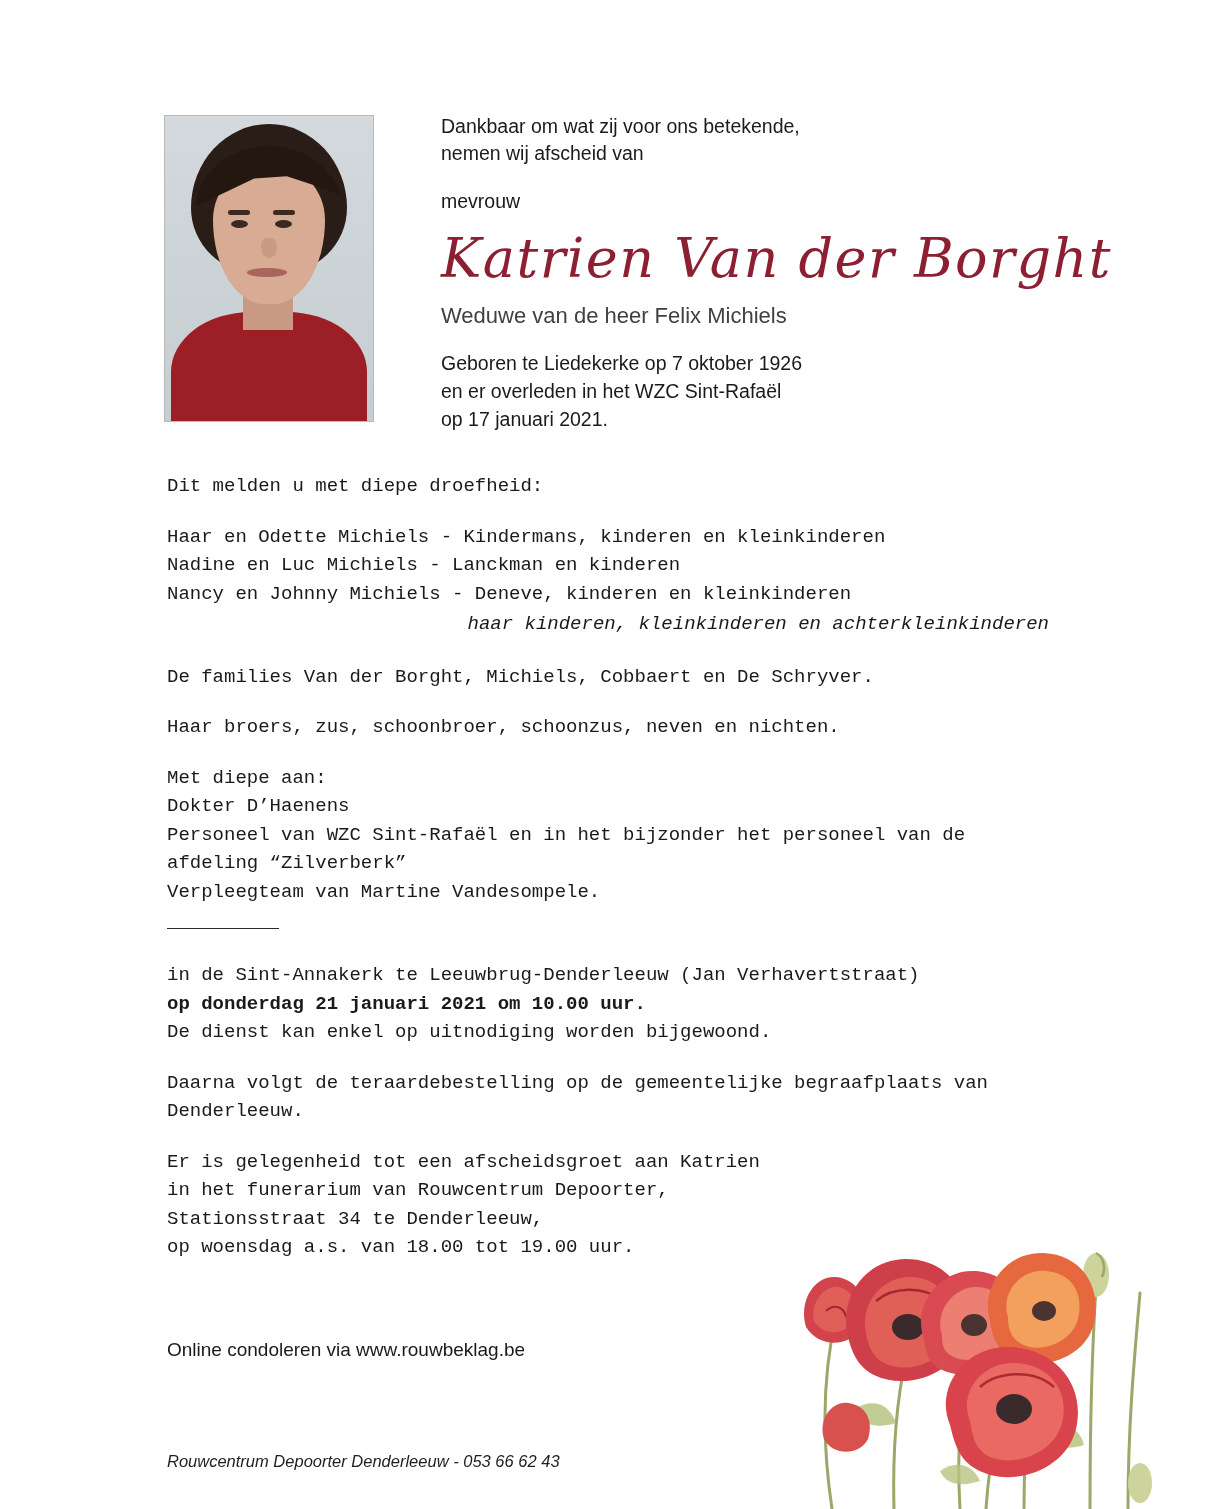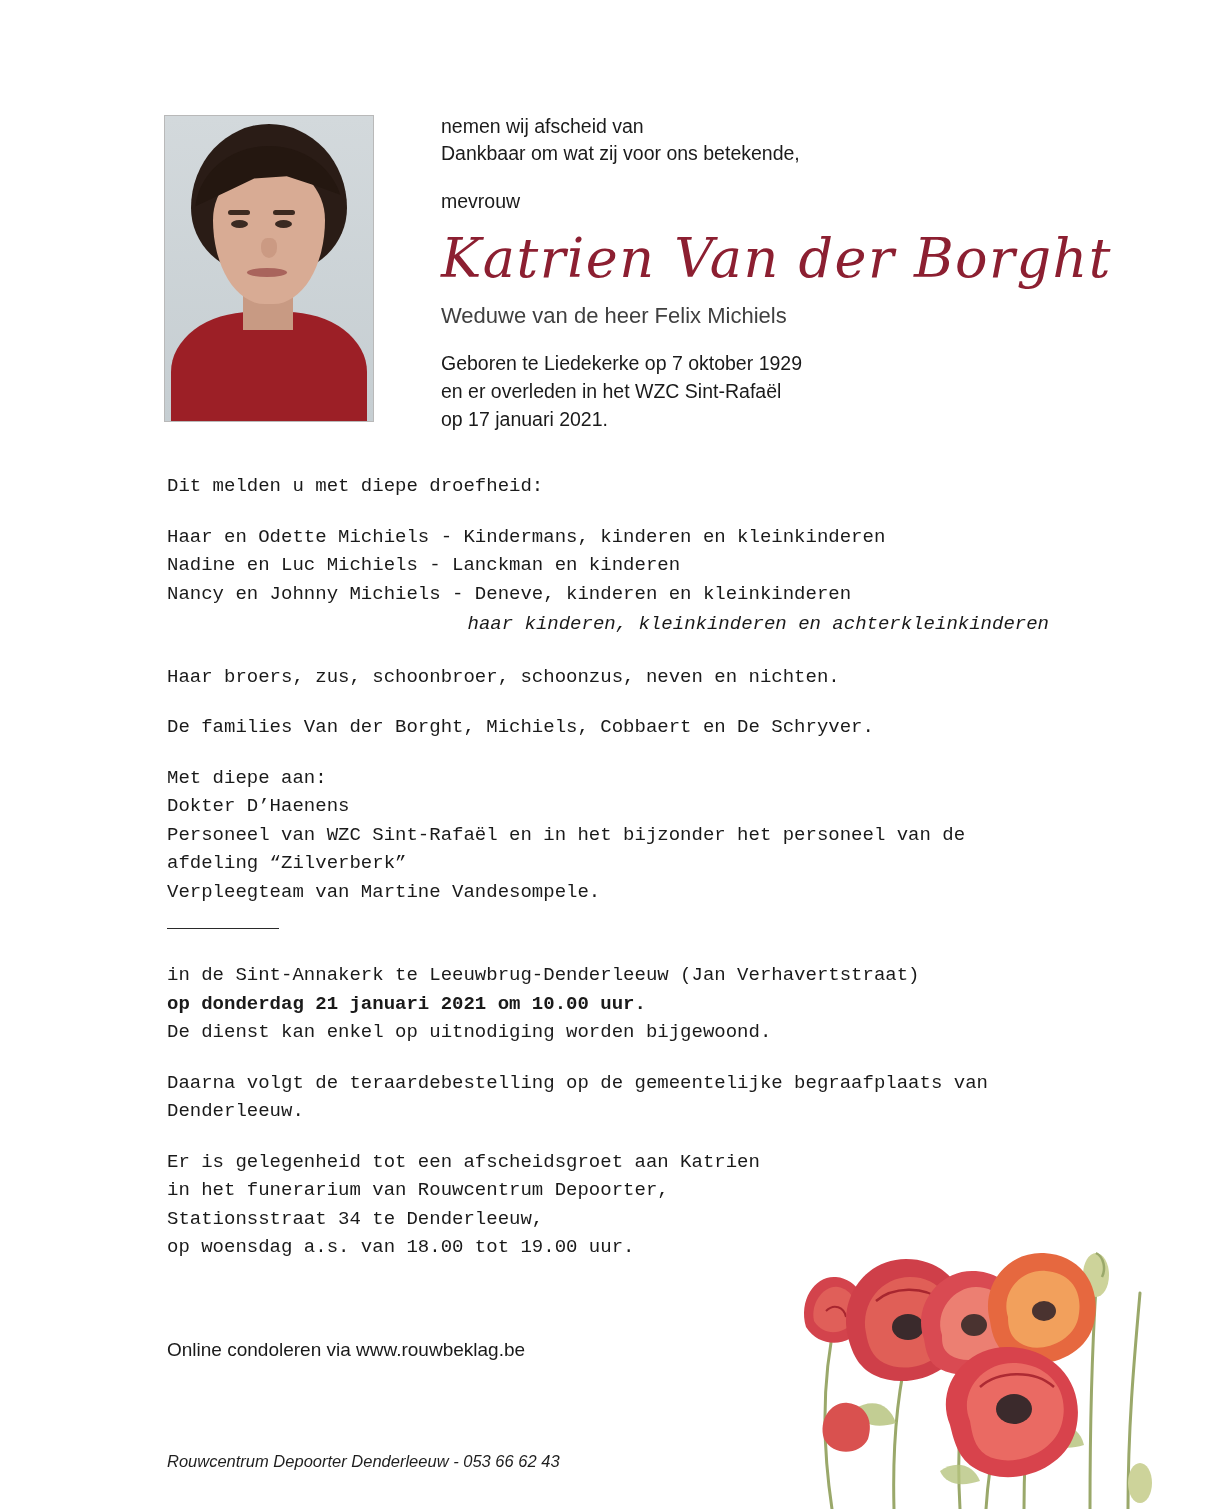--- a/index.html
+++ b/index.html
@@ -232,46 +232,46 @@
       <div class="ph-brow r"></div>
       <div class="ph-eye l"></div>
       <div class="ph-eye r"></div>
       <div class="ph-nose"></div>
       <div class="ph-mouth"></div>
     </div>
   </div>
 
   <div class="header-block">
     <div class="lead">
+      <p style="margin:0">Dankbaar om wat zij voor ons betekende,</p>
       <p style="margin:0">nemen wij afscheid van</p>
-      <p style="margin:0">Dankbaar om wat zij voor ons betekende,</p>
     </div>
     <div class="mevrouw">mevrouw</div>
     <div class="deceased-name">Katrien Van der Borght</div>
     <div class="spouse">Weduwe van de heer Felix Michiels</div>
     <div class="birth">
-      <p style="margin:0">Geboren te Liedekerke op 7 oktober 1929</p>
+      <p style="margin:0">Geboren te Liedekerke op 7 oktober 1926</p>
       <p style="margin:0">en er overleden in het WZC Sint-Rafaël</p>
       <p style="margin:0">op 17 januari 2021.</p>
     </div>
   </div>
 
   <div class="body-block">
 
     <p class="para">Dit melden u met diepe droefheid:</p>
 
     <div class="lines">
       <p>Haar en Odette Michiels - Kindermans, kinderen en kleinkinderen</p>
       <p>Nadine en Luc Michiels - Lanckman en kinderen</p>
       <p>Nancy en Johnny Michiels - Deneve, kinderen en kleinkinderen</p>
     </div>
     <p class="right-italic" style="margin-bottom:24px">haar kinderen, kleinkinderen en achterkleinkinderen</p>
 
+    <p class="para">De families Van der Borght, Michiels, Cobbaert en De Schryver.</p>
     <p class="para">Haar broers, zus, schoonbroer, schoonzus, neven en nichten.</p>
-    <p class="para">De families Van der Borght, Michiels, Cobbaert en De Schryver.</p>
 
     <div class="lines" style="margin-bottom:0">
       <p>Met diepe aan:</p>
       <p>Dokter D’Haenens</p>
       <p>Personeel van WZC Sint-Rafaël en in het bijzonder het personeel van de afdeling “Zilverberk”</p>
       <p>Verpleegteam van Martine Vandesompele.</p>
     </div>
 
     <div class="rule"></div>
 

